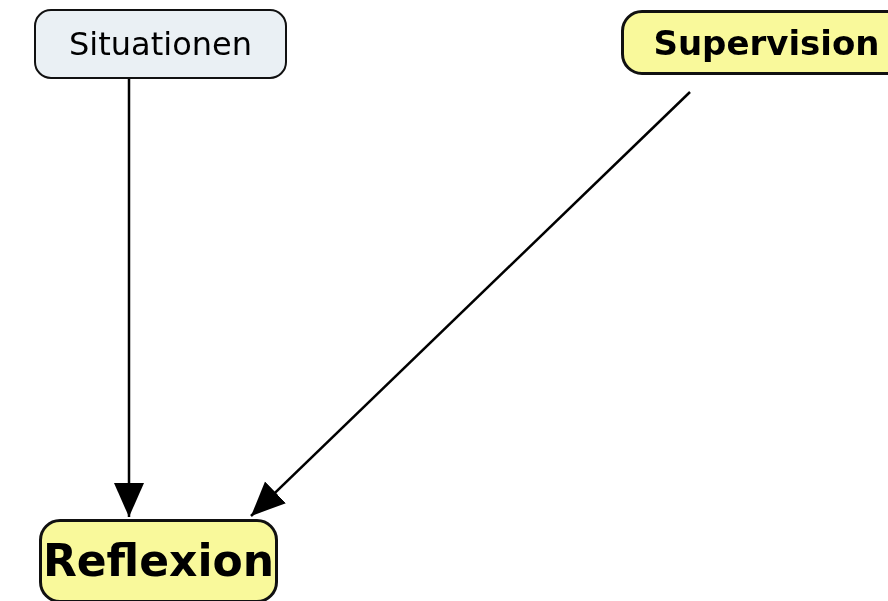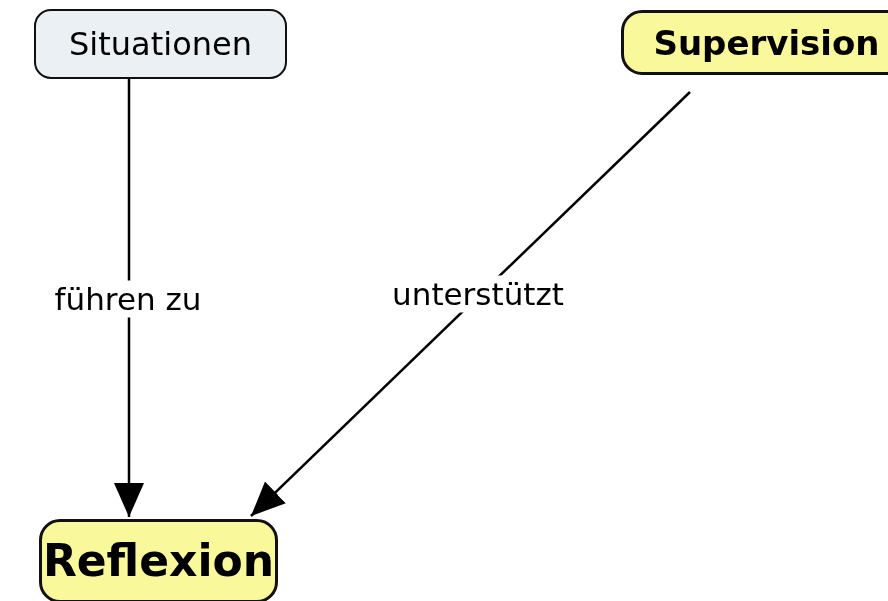--- a/index.html
+++ b/index.html
@@ -113,17 +113,15 @@
   </div>
 
   <div class="node node-supervision">
     <span>Supervision</span>
   </div>
 
   <div class="node node-reflexion">
     <span>Reflexion</span>
   </div>
 
-  <div class="edge-label edge-label-fuehren-zu">führen zu</div>
 
-  <div class="edge-label edge-label-unterstuetzt">unterstützt</div>
 
 </div>
 
 </body></html>

